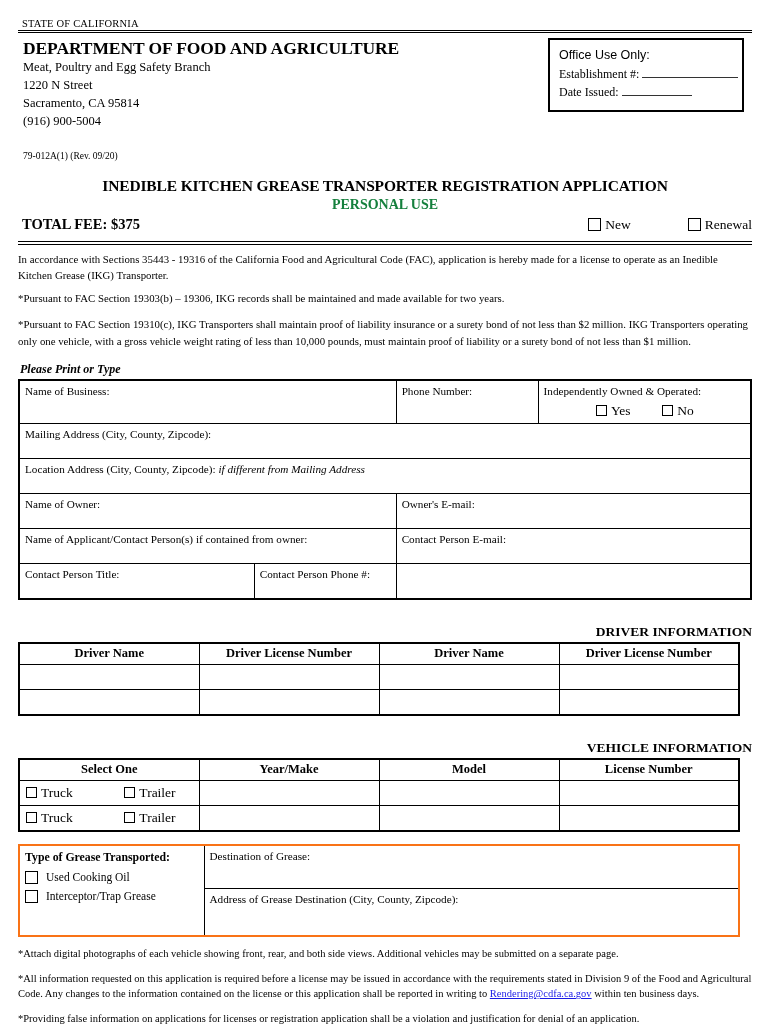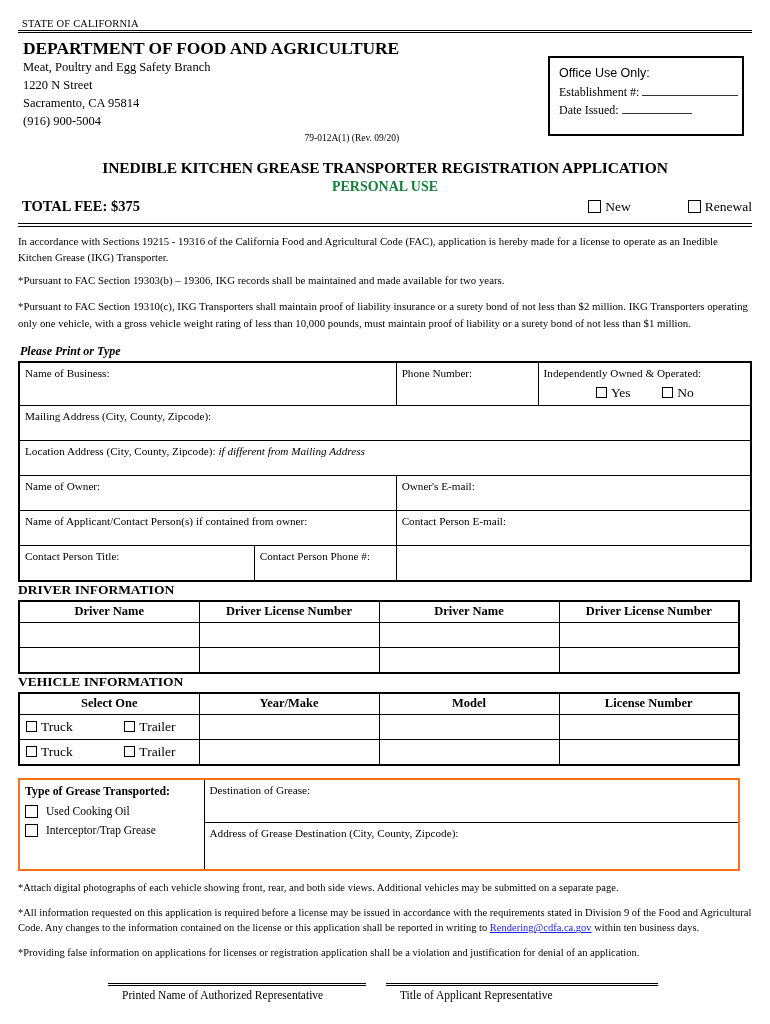--- a/index.html
+++ b/index.html
@@ -13,23 +13,23 @@
   .page{position:relative;width:690px;height:1024px;padding:0;box-sizing:border-box;}
   .inner{position:absolute;left:18px;top:18px;width:734px;}
 
   
   .state-line{font-size:10.5px;letter-spacing:.2px;padding-left:4px;}
   .dbl-rule{border-top:1.6px solid #000;border-bottom:1.6px solid #000;height:1.4px;margin-top:1px;}
   .hdr-wrap{display:flex;justify-content:space-between;align-items:flex-start;margin-top:5px;}
   .hdr-left{padding-left:5px;}
   .dept{font-size:17.5px;font-weight:bold;letter-spacing:-0.1px;line-height:1.2;}
   .addr{font-size:12.5px;line-height:1.42;}
-  .formno{font-size:9.5px;margin-top:3px;text-align:right;}
+  .formno{font-size:9.5px;margin-top:21px;}
   .office-box{
-    width:196px;border:2px solid #000;padding:6px 8px 14px 9px;box-sizing:border-box;margin-right:8px;margin-top:18px;
+    width:196px;border:2px solid #000;padding:6px 8px 8px 9px;box-sizing:border-box;margin-right:8px;
   }
   .office-title{font-family:"Liberation Sans",sans-serif;font-size:12.5px;line-height:1.45;}
   .office-row{font-size:12px;line-height:1.55;white-space:nowrap;}
   .ul-long{display:inline-block;width:96px;border-bottom:1px solid #333;}
   .ul-short{display:inline-block;width:70px;border-bottom:1px solid #333;}
 
   
   .title-main{text-align:center;font-size:15.5px;font-weight:bold;margin-top:16px;letter-spacing:-0.15px;}
   .title-sub{text-align:center;font-size:14px;font-weight:bold;color:#15803d;margin-top:2px;}
   .fee-row{display:flex;align-items:center;margin-top:3px;}
@@ -53,21 +53,21 @@
   .outer{border:2px solid #000;}
   .it{font-style:italic;}
 
   .info-tbl{margin-top:2px;}
   .info-tbl td{height:28px;}
   .yes-no{margin-top:3px;text-align:center;}
   .yn-gap{display:inline-block;width:26px;}
   .noborder-all{border:none !important;}
 
   
-  .sec-h{text-align:left;font-size:13.5px;font-weight:bold;margin-top:0;margin-bottom:2px;}
+  .sec-h{text-align:right;font-size:13.5px;font-weight:bold;margin-top:24px;margin-bottom:2px;}
 
   table.grid{border-collapse:collapse;width:722px;table-layout:fixed;border:2px solid #000;}
   table.grid td{border:1.2px solid #000;font-size:11.2px;padding:2px 4px;}
   table.grid td.hd{text-align:center;font-weight:bold;font-size:12.5px;padding:2px 0 3px;}
   table.grid td.row{height:20px;}
   .sel-cell{padding-left:6px !important;font-size:11.5px;}
   .sel-gap{display:inline-block;width:46px;}
 
   
   table.grease{border-collapse:collapse;width:722px;table-layout:fixed;border:2px solid #f97316;margin-top:12px;}
@@ -133,21 +133,21 @@
     </label>
     <span class="gap-renew"></span>
     <label class="cbl">
       <span class="cbox"></span>
       <span>Renewal</span>
     </label>
   </div>
 
   <div class="rule2"></div>
 
-  <div class="para">In accordance with Sections 19215 - 19316 of the California Food and Agricultural Code (FAC), application is hereby made for a license to operate as an Inedible Kitchen Grease (IKG) Transporter.</div>
+  <div class="para">In accordance with Sections 35443 - 19316 of the California Food and Agricultural Code (FAC), application is hereby made for a license to operate as an Inedible Kitchen Grease (IKG) Transporter.</div>
   <div class="para">*Pursuant to FAC Section 19303(b) – 19306, IKG records shall be maintained and made available for two years.</div>
   <div class="para2">*Pursuant to FAC Section 19310(c), IKG Transporters shall maintain proof of liability insurance or a surety bond of not less than $2 million. IKG Transporters operating only one vehicle, with a gross vehicle weight rating of less than 10,000 pounds, must maintain proof of liability or a surety bond of not less than $1 million.</div>
 
   <div class="ppt">Please Print or Type</div>
 
   <table class="frm info-tbl outer">
     <colgroup>
       <col style="width:232px">
           <col style="width:140px">
           <col style="width:140px">

